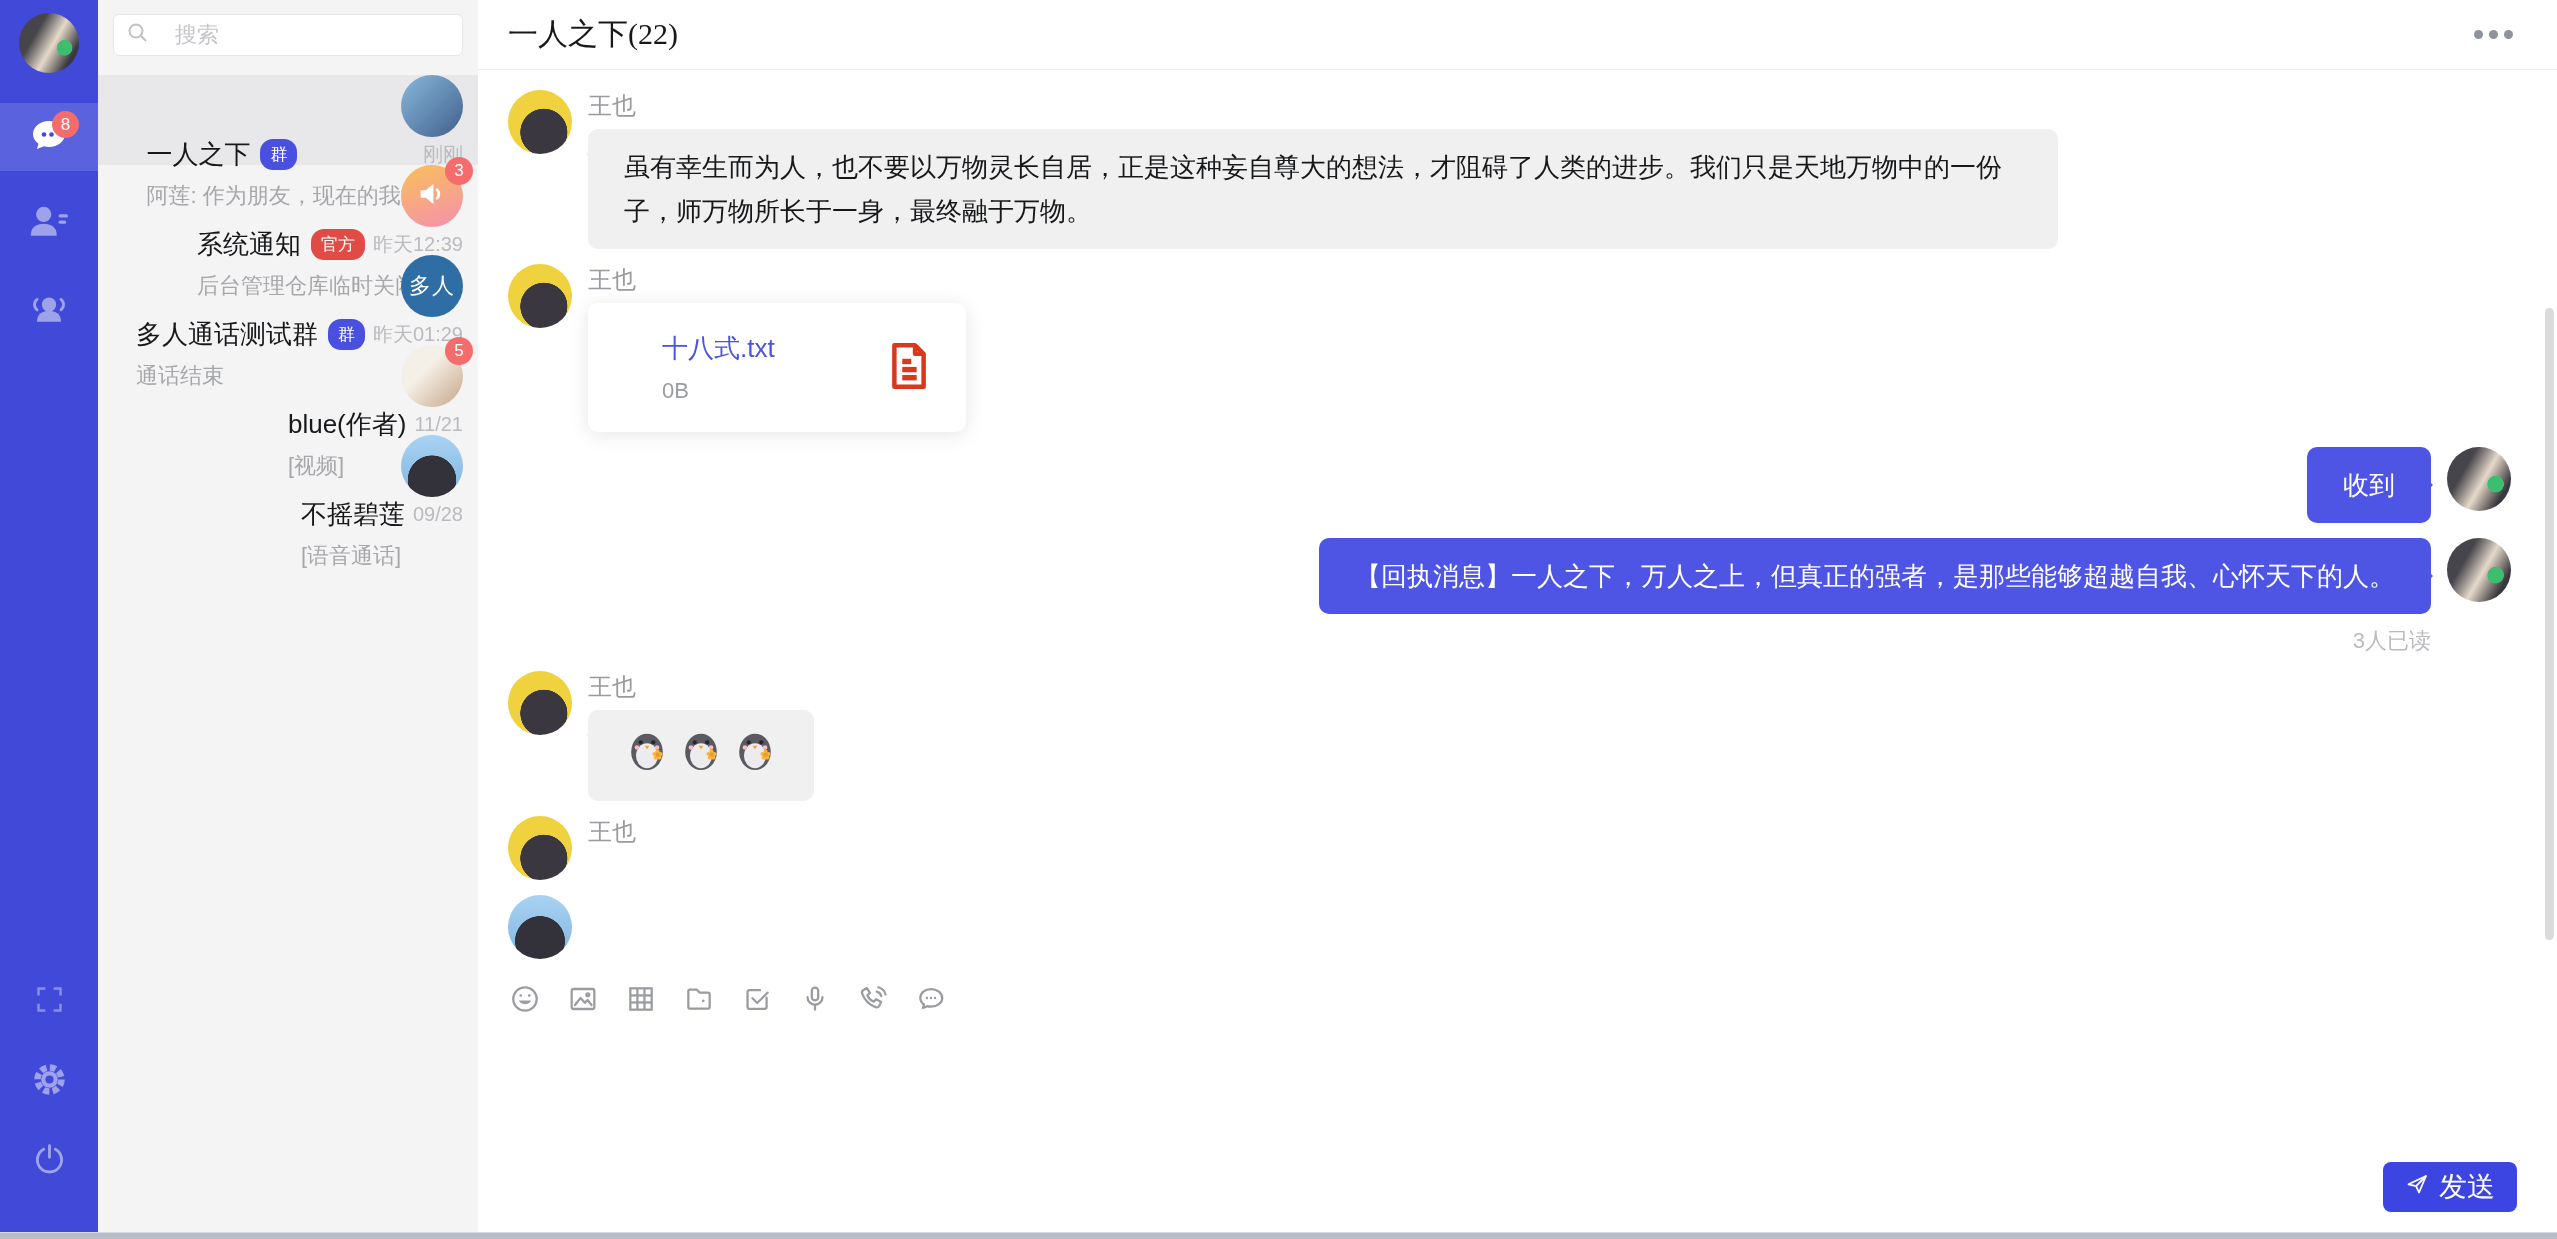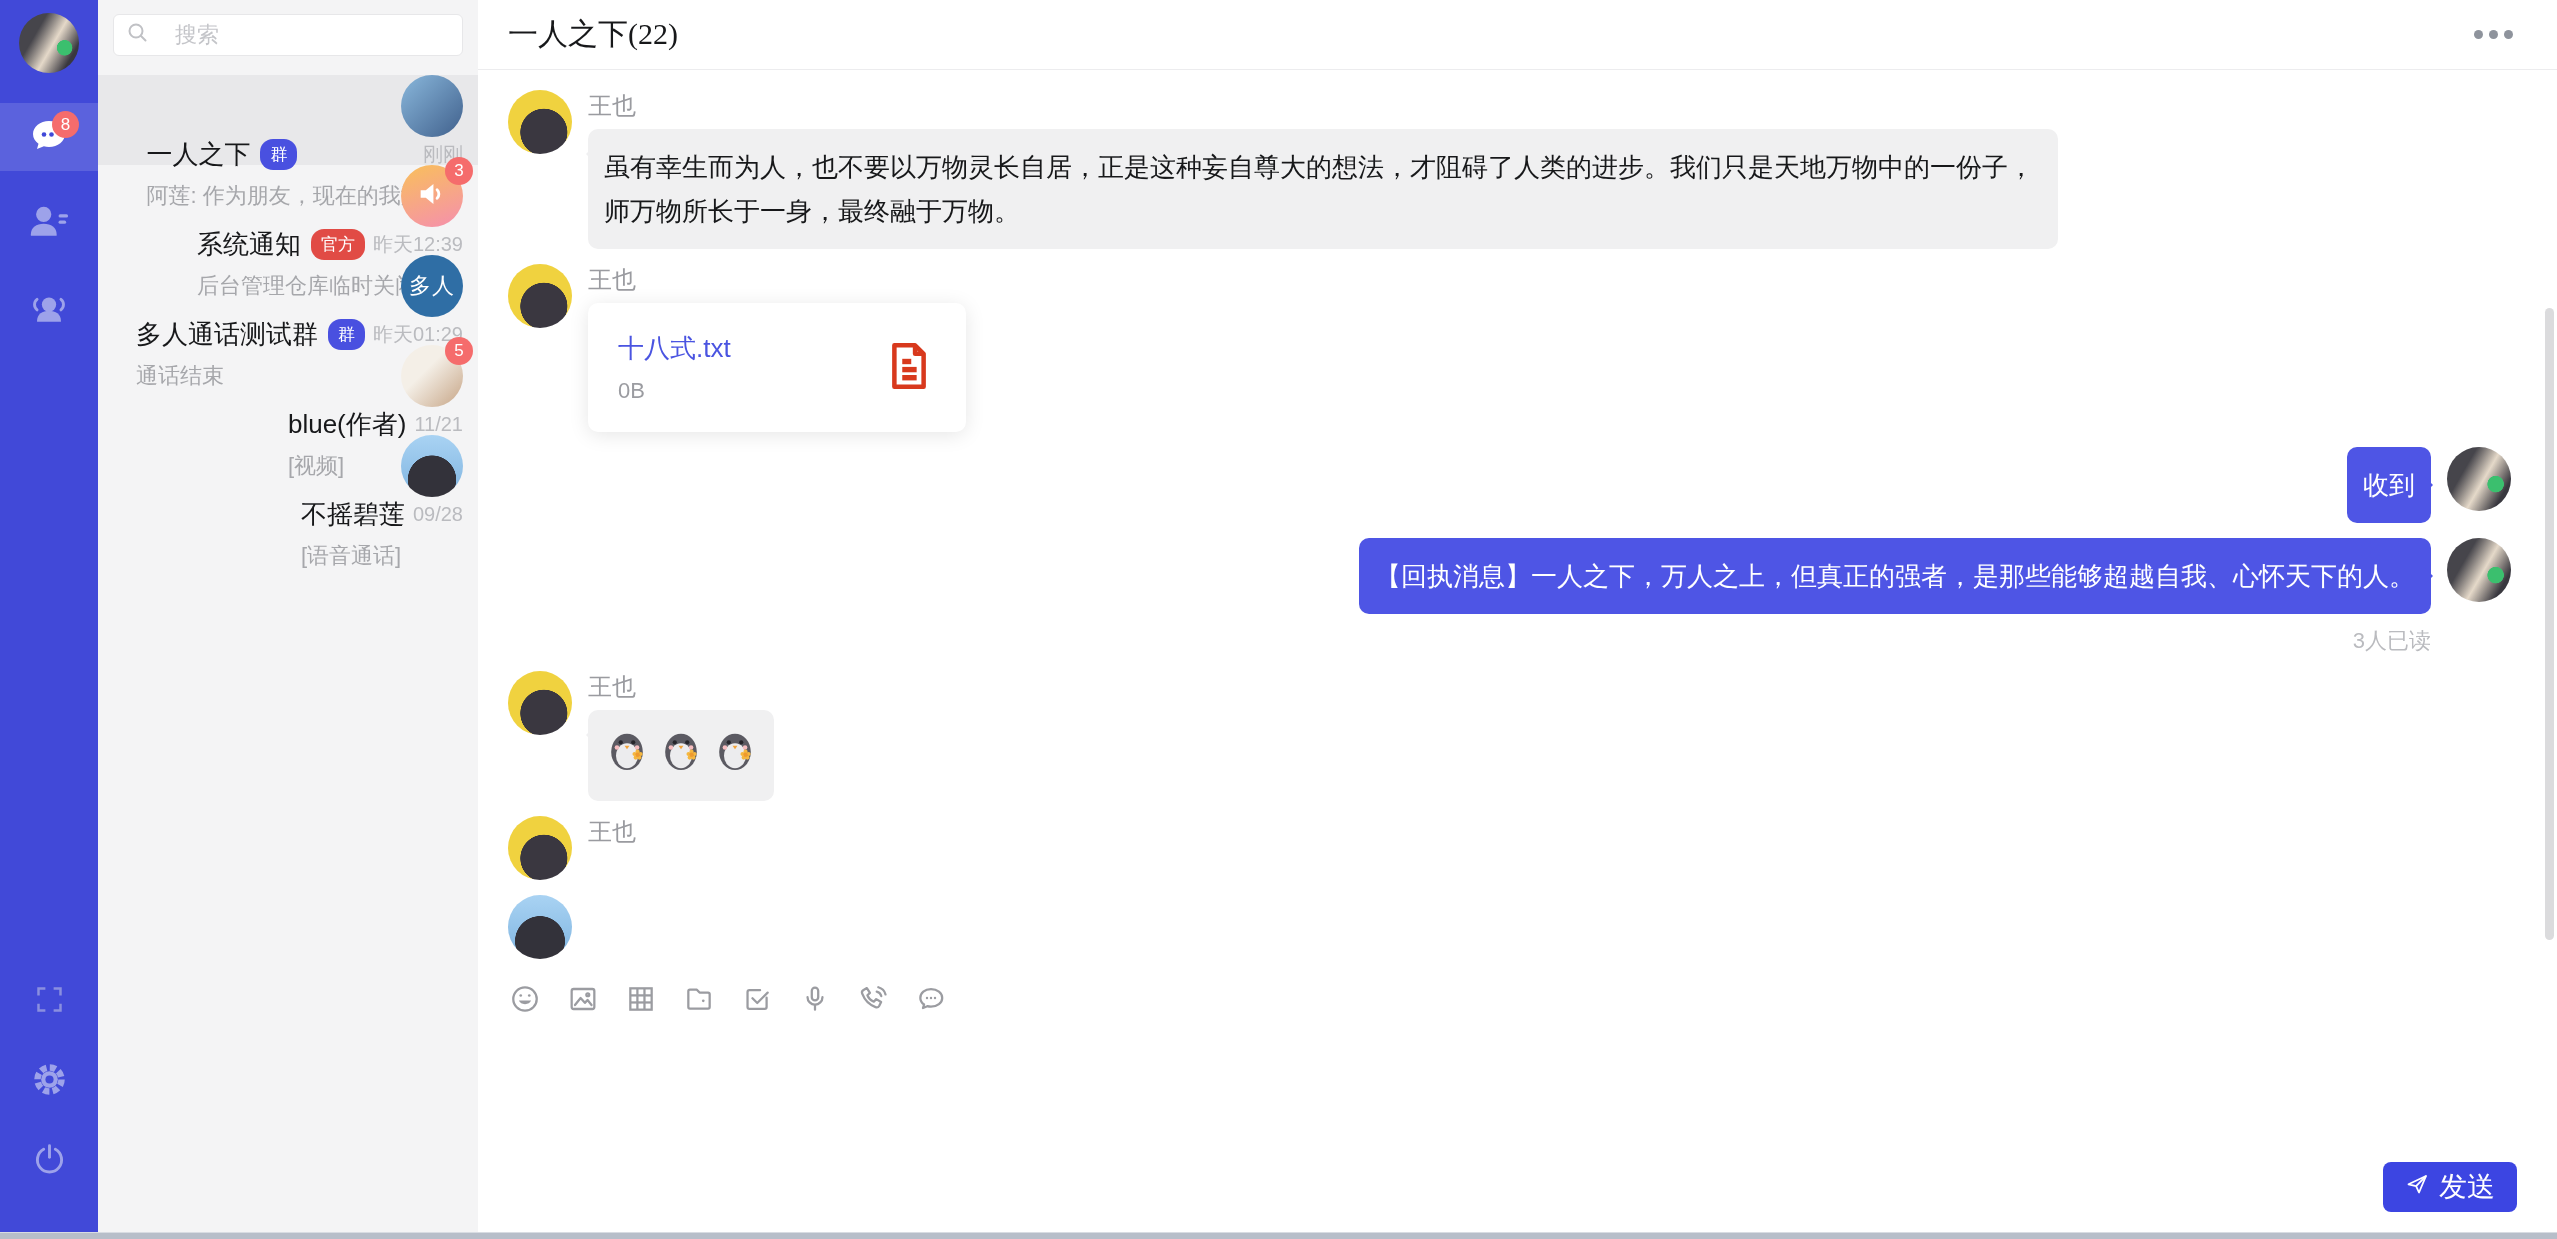--- a/index.html
+++ b/index.html
@@ -62,32 +62,32 @@
   .messages { flex:0 0 auto; padding:20px 46px 0 30px; }
   .mrow { display:flex; margin-bottom:15px; }
   .mrow.right { justify-content:flex-end; }
   .m-avatar { width:64px; height:64px; border-radius:50%; flex-shrink:0; }
   .av-wangye { background: radial-gradient(circle at 56% 66%, #3a3740 0 42%, rgba(0,0,0,0) 43%), #f0d23f; }
   .av-self   { background: radial-gradient(circle at 76% 58%, #3bbf6e 0 13%, rgba(0,0,0,0) 14%),
                linear-gradient(120deg,#46454b 30%,#e5d9c9 55%,#39383f 82%); }
   .m-body { margin-left:16px; max-width:1500px; }
   .m-body-r { margin-right:16px; display:flex; flex-direction:column; align-items:flex-end; }
   .sender { font-size:24px; color:#9a9ba0; margin-bottom:7px; }
-  .bubble { position:relative; background:#f0f0f1; border-radius:10px; padding:16px 16px;
+  .bubble { position:relative; background:#f0f0f1; border-radius:10px; padding:16px 36px;
     font-size:26px; line-height:44px; color:#17181a; width:fit-content; max-width:1470px; }
   .bubble.tail-l::before { content:""; position:absolute; left:-11px; top:16px;
     border:9px solid transparent; border-right-color:#f0f0f1; }
   .bubble.blue { background:#4e55e5; color:#fff; }
   .bubble.tail-r::after { content:""; position:absolute; right:-11px; top:50%; margin-top:-9px;
     border:9px solid transparent; border-left-color:#4e55e5; }
   .read-status { font-size:22px; color:#babbbf; margin-top:12px; }
 
   .file-card { width:378px; background:#fff; border-radius:10px; cursor:pointer;
     box-shadow:0 3px 20px rgba(0,0,0,0.10); padding:28px 30px; display:flex; align-items:center; }
-  .file-meta { flex:1; min-width:0; }
+  .file-meta { flex:1; min-width:0;margin-left:44px; }
   .file-name { font-size:26px; color:#4a54e1; }
   .file-size { font-size:22px; color:#9b9ca1; margin-top:12px; }
 
   .emoji-bubble { display:flex; gap:8px; align-items:center; }
 
   .toolbar { display:flex; align-items:center; gap:24px; padding:8px 0 10px 30px; flex-shrink:0; }
   .tool-btn { width:34px; height:34px; cursor:pointer; display:flex; align-items:center; justify-content:center; }
   .input-area { flex:1; }
   .send-row { display:flex; justify-content:flex-end; padding:0 40px 27px 0; flex-shrink:0; }
   .send-btn { background:#3c45e2; color:#fff; font-size:28px; border:none; border-radius:8px; height:50px;

